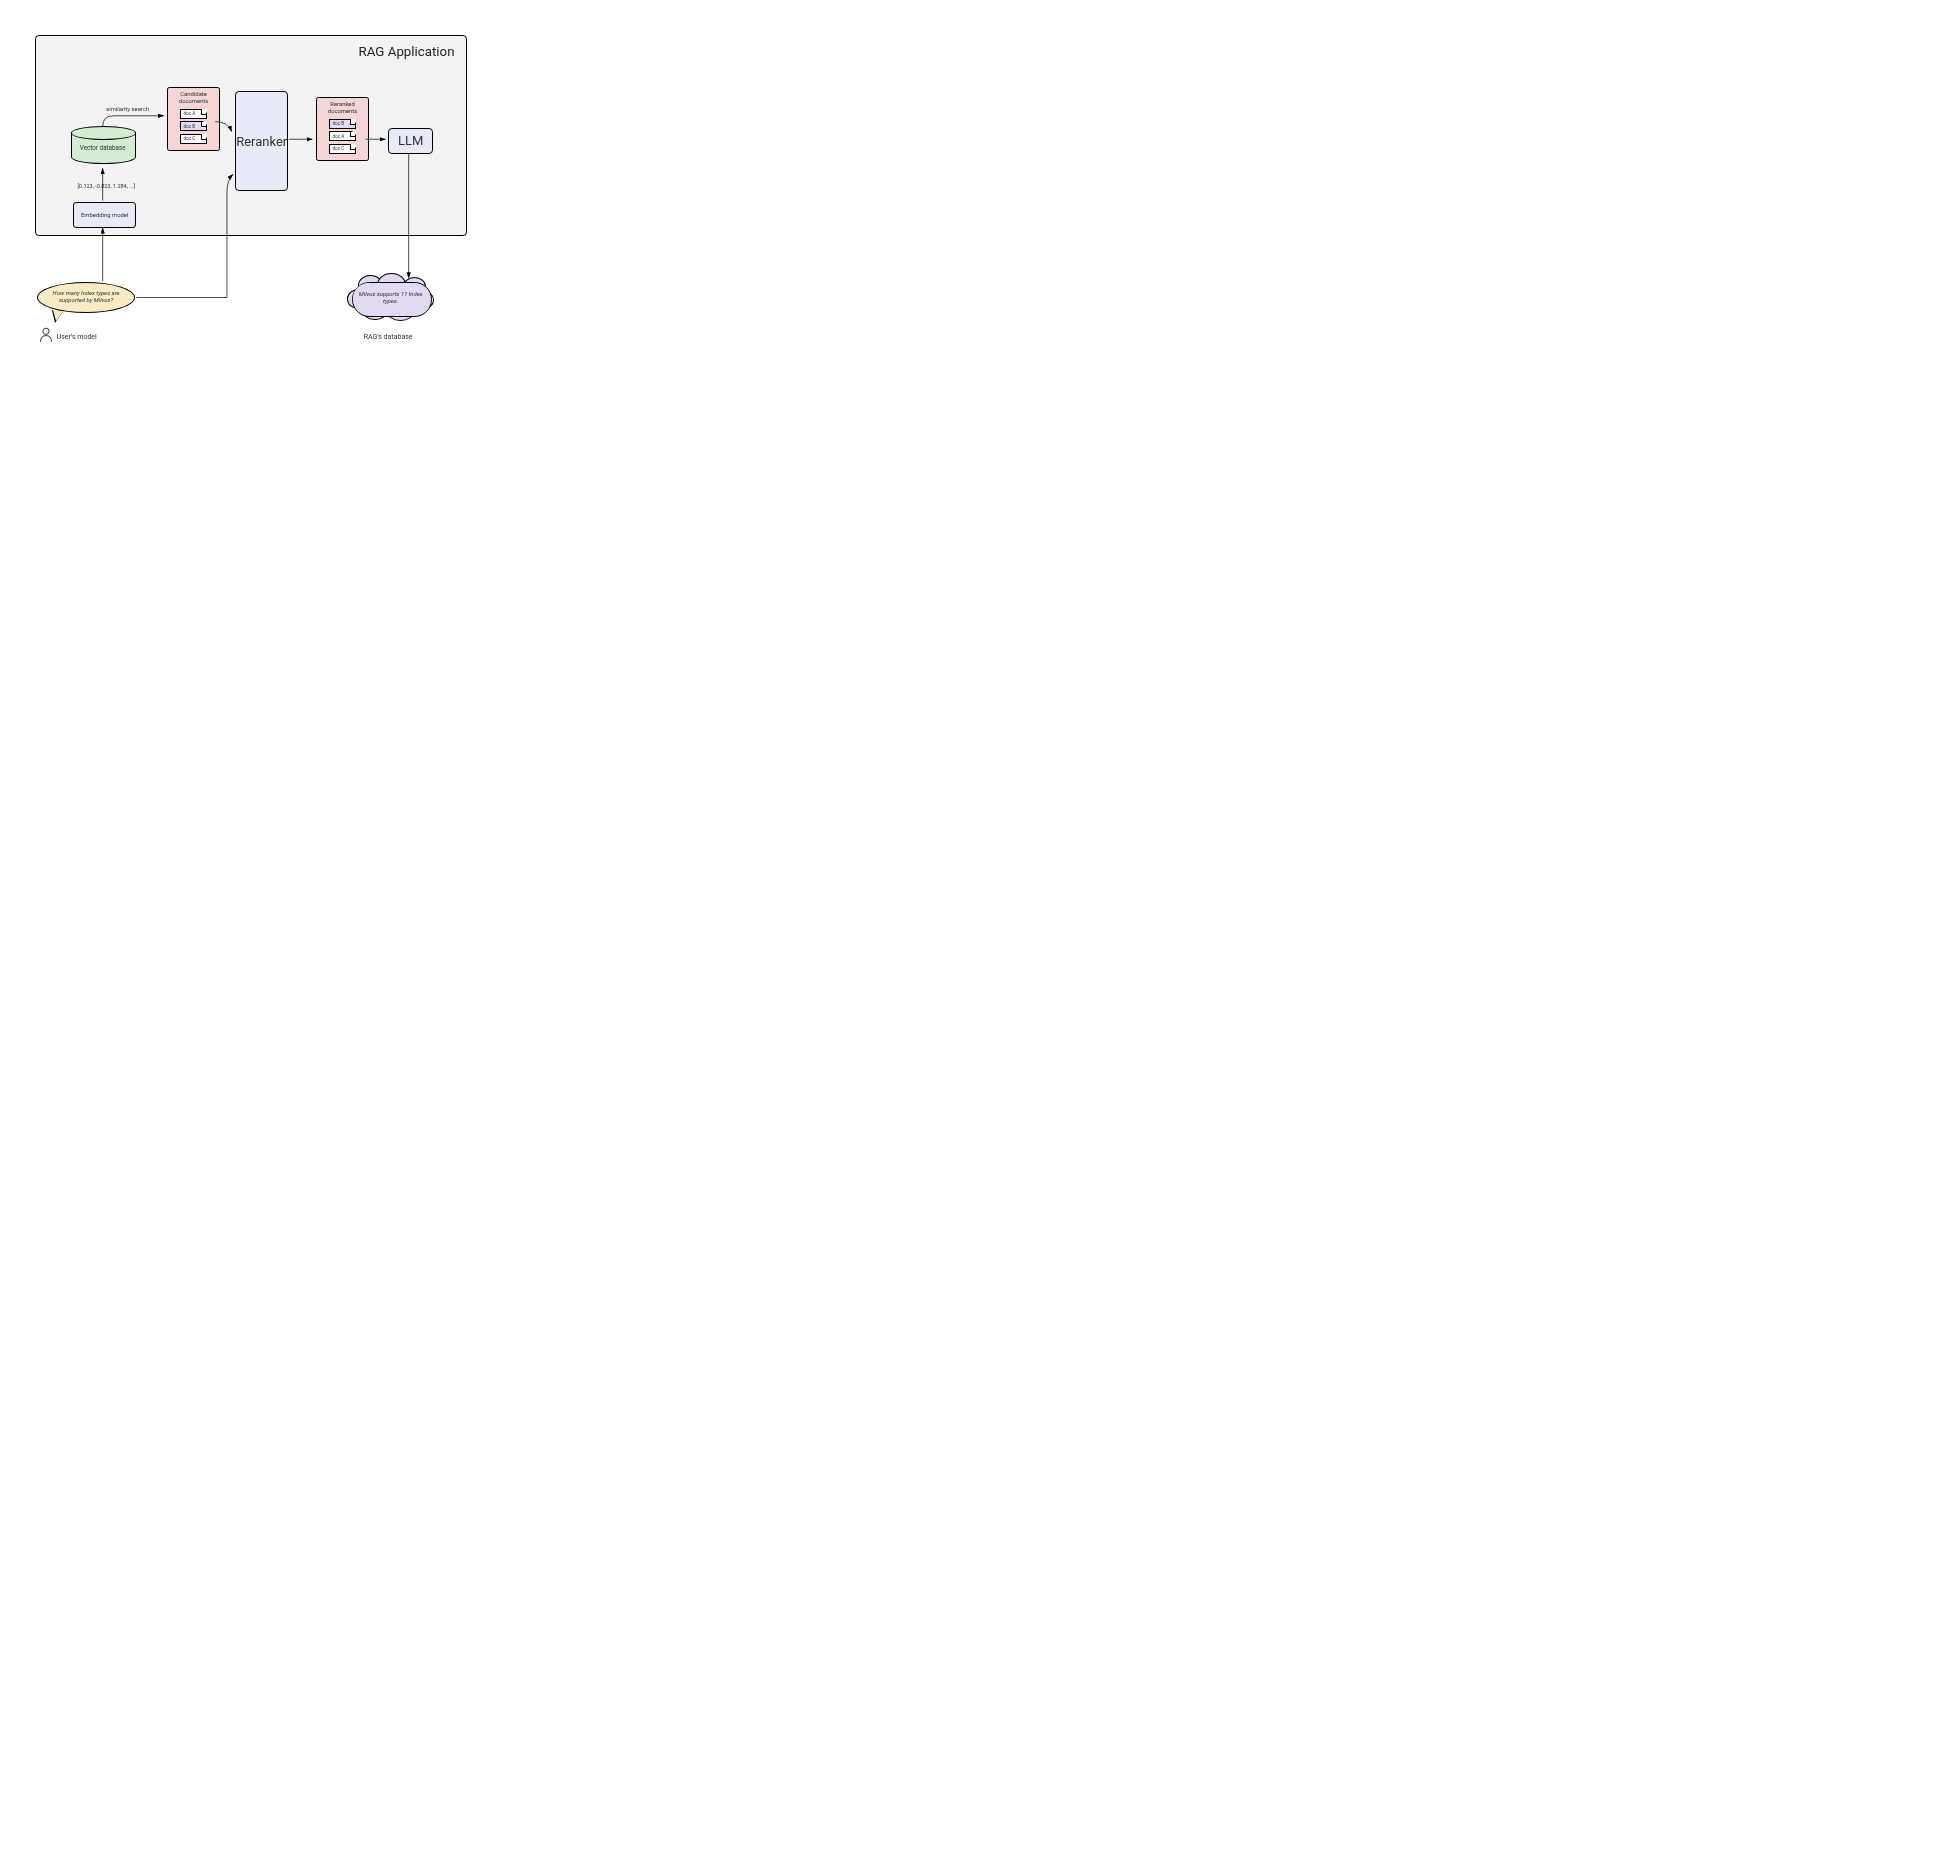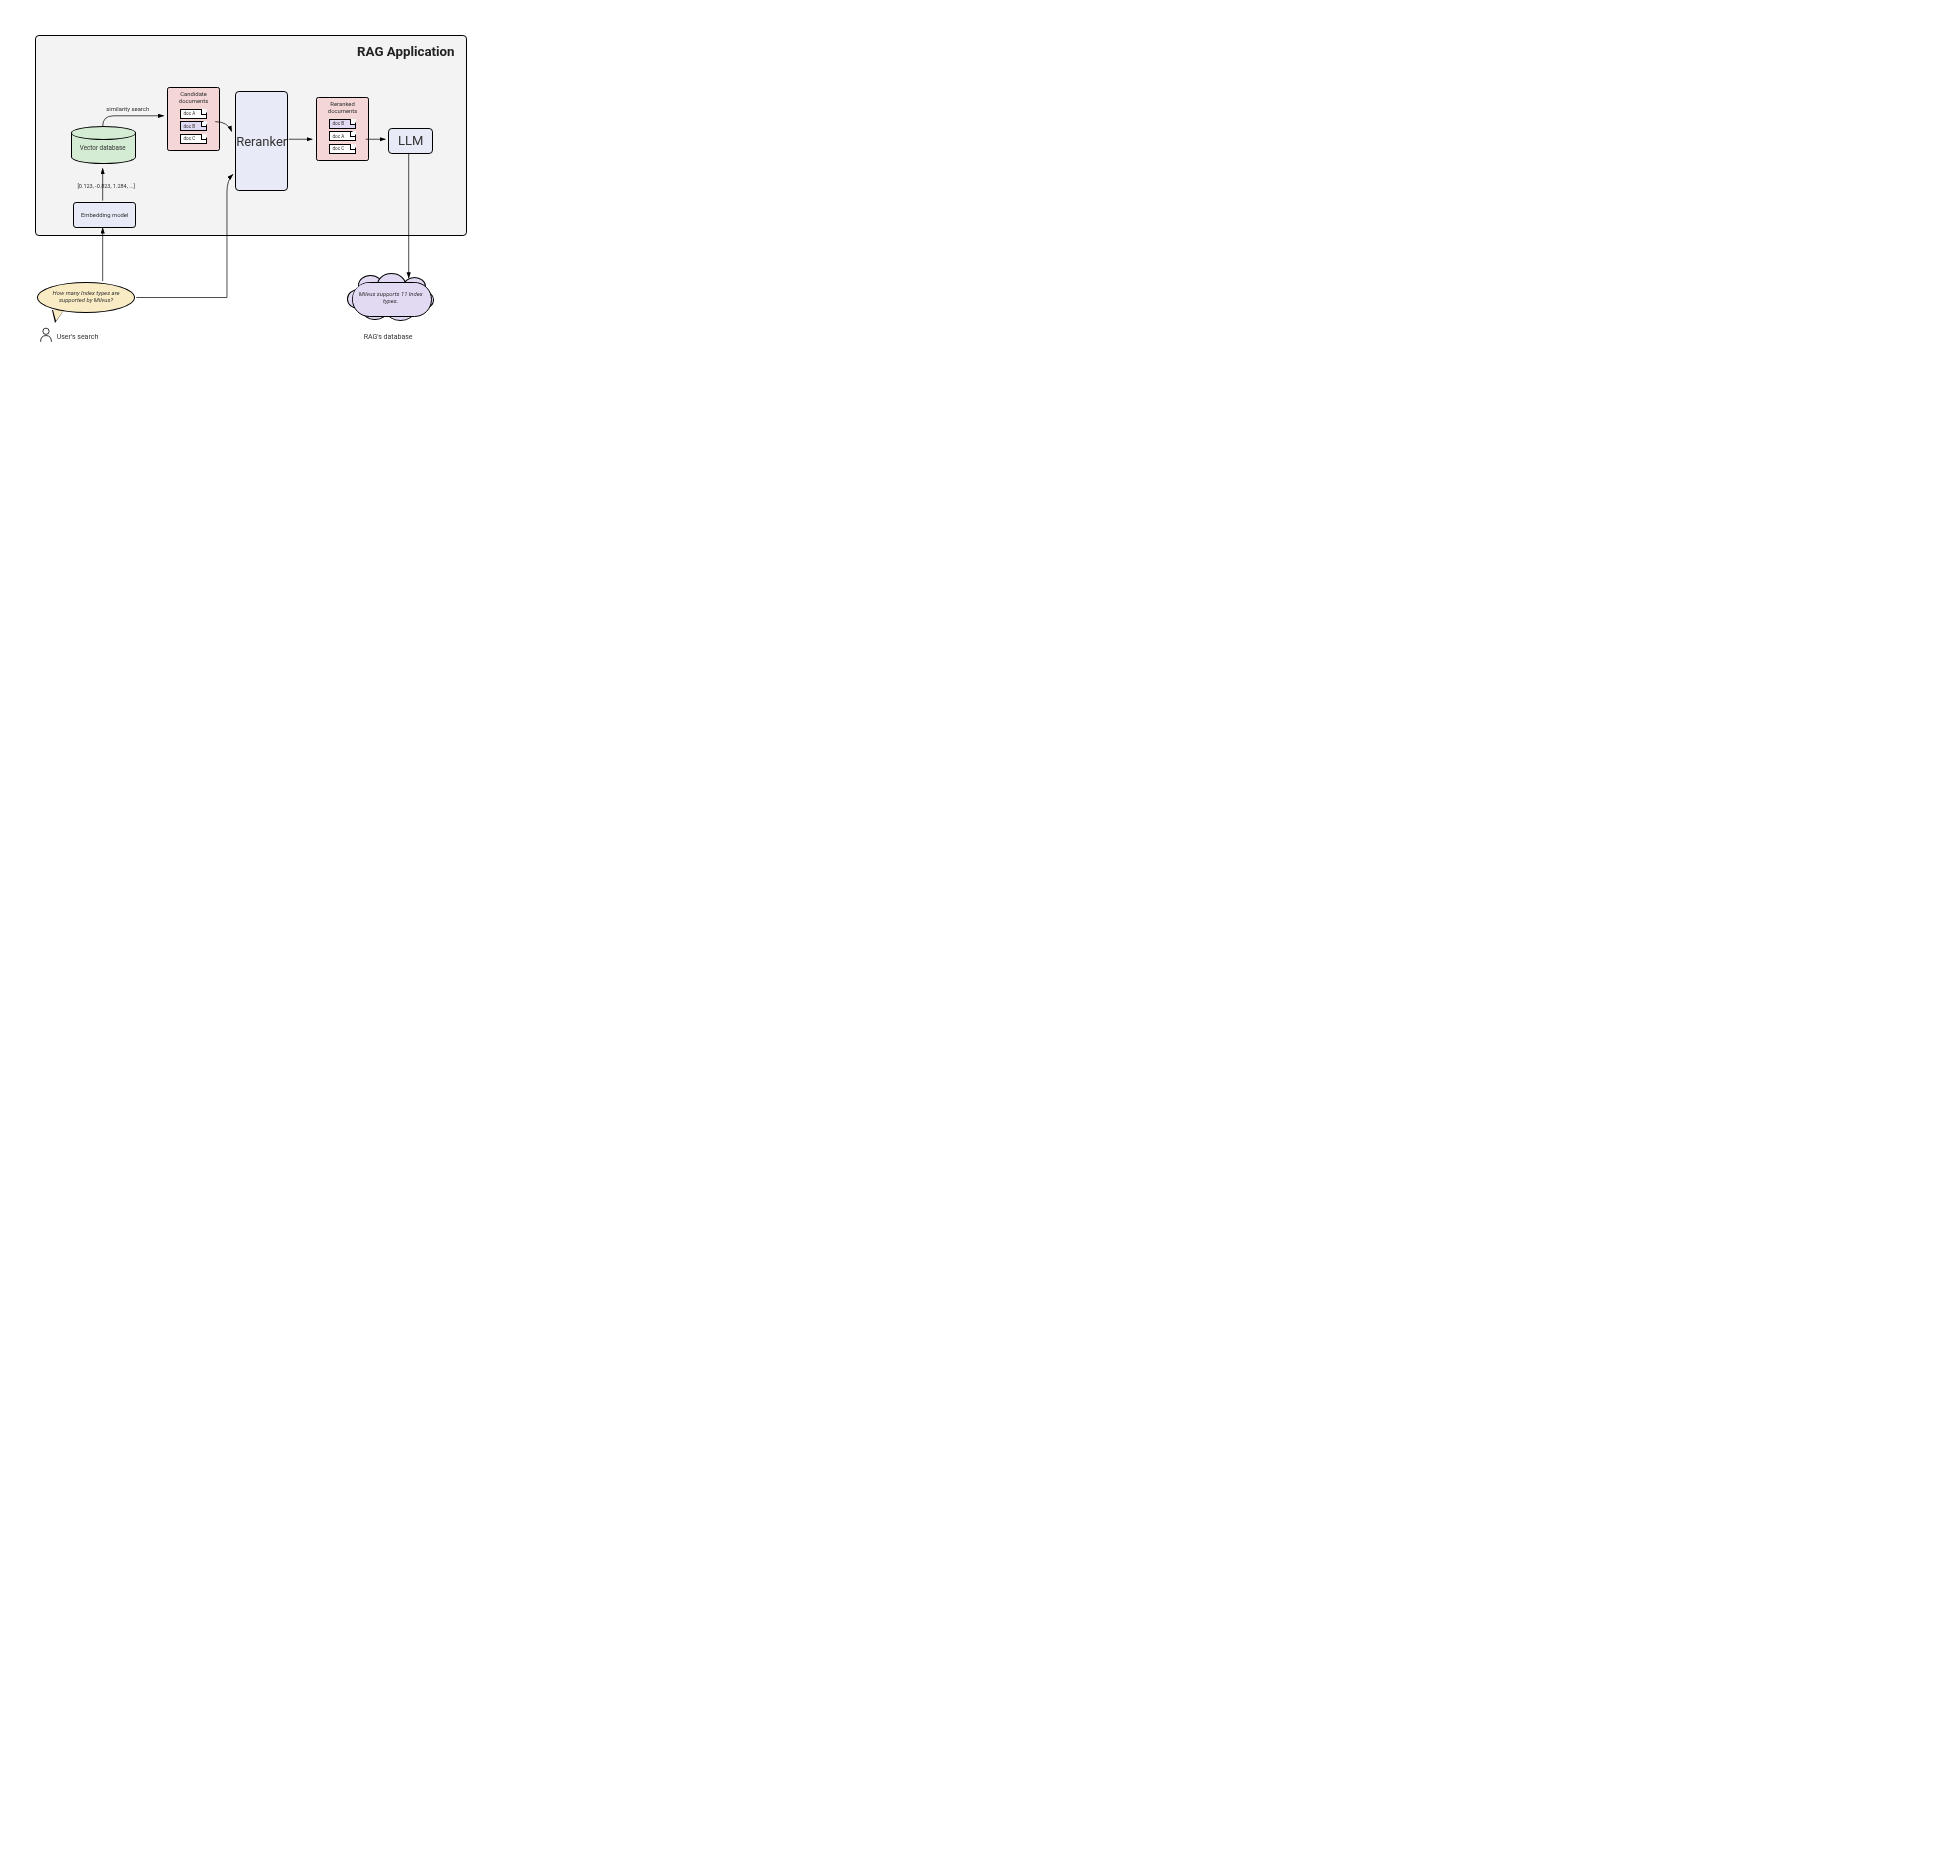--- a/index.html
+++ b/index.html
@@ -22,21 +22,21 @@
     height: 199px;
     background: #f3f3f3;
     border: 0.8px solid #000;
     border-radius: 3.9px;
   }
   .rag-title {
     position: absolute;
     right: 11.7px;
     top: 7.8px;
     font-size: 13.3px;
-    font-weight: 700;
+    font-weight: 400;
     color: #222;
   }
   .db-cylinder {
     position: absolute;
     left: 35px;
     top: 90px;
     width: 63px;
     height: 37px;
   }
   .db-body {
@@ -350,21 +350,21 @@
   <div class="speech-tail"></div>
   <div class="speech">
     <span>How many Index types are supported by Milvus?</span>
   </div>
   <span class="user-icon">
     <svg width="14" height="15.6" viewBox="0 0 36 40">
         <circle cx="18" cy="11" r="8" fill="none" stroke="#000" stroke-width="2"></circle>
         <path d="M4 38 Q4 22 18 22 Q32 22 32 38" fill="none" stroke="#000" stroke-width="2"></path>
       </svg>
   </span>
-  <div class="user-label">User's  search</div>
+  <div class="user-label">User's  model</div>
 
   <div class="cloud">
     <div class="cloud-b1"></div>
       <div class="cloud-b2"></div>
       <div class="cloud-b3"></div>
     <div class="cloud-b4"></div>
       <div class="cloud-b5"></div>
       <div class="cloud-b6"></div>
       <div class="cloud-b7"></div>
     <div class="cloud-body"></div>

